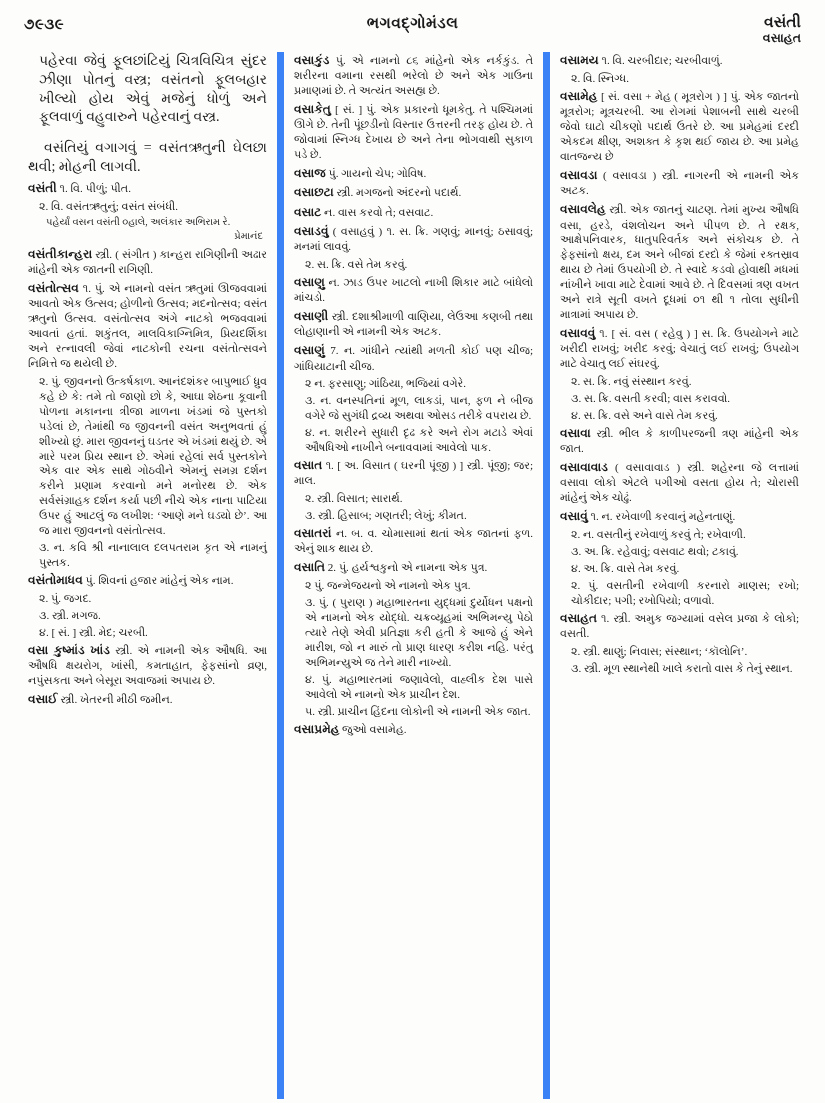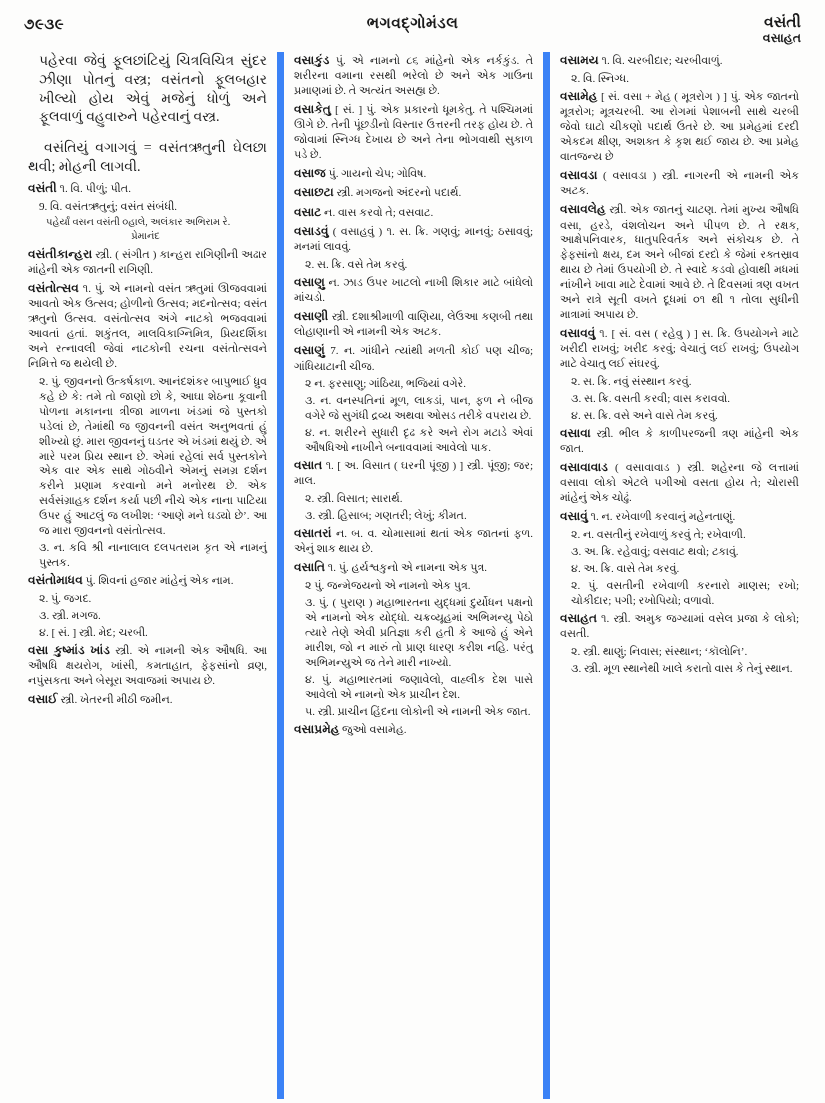--- a/index.html
+++ b/index.html
@@ -127,21 +127,21 @@
   .quote {
     margin: 0 0 1px 0;
     padding-left: 18px;
     font-size: 9.9px;
     line-height: 1.3;
     text-align: justify;
   }
   .attrib {
     margin: 0 0 4px 0;
     font-size: 9.9px;
-    text-align: center;
+    text-align: right;
     padding-right: 4px;
   }
 </style>
 </head>
 <body>
 
 <div class="page">
 
   <div class="page-header">
     <div class="hdr-left">૭૯૩૯</div>
@@ -150,21 +150,21 @@
       <span class="rh1">વસંતી</span>
       <span class="rh2">વસાહત</span>
     </div>
   </div>
 
   <div class="columns">
     <div class="col">
         <p class="cont">પહેરવા જેવું ફૂલછાંટિયું ચિત્રવિચિત્ર સુંદર ઝીણા પોતનું વસ્ત્ર; વસંતનો ફૂલબહાર ખીલ્યો હોય એવું મજેનું ધોળું અને ફૂલવાળું વહુવારુને પહેરવાનું વસ્ત્ર.</p>
         <p class="para">વસંતિયું વગાગવું = વસંતઋતુની ઘેલછા થવી; મોહની લાગવી.</p>
         <p class="entry"><span class="headword">વસંતી</span><span> ૧. વિ. પીળું; પીત.</span></p>
-        <p class="sense">9. વિ. વસંતઋતુનું; વસંત સંબંધી.</p>
+        <p class="sense">૨. વિ. વસંતઋતુનું; વસંત સંબંધી.</p>
         <p class="quote">પહેર્યાં વસન વસંતી ૦હાલે, અલંકાર અભિરામ રે.</p>
         <p class="attrib">પ્રેમાનંદ</p>
         <p class="entry"><span class="headword">વસંતીકાન્હરા</span><span> સ્ત્રી. ( સંગીત ) કાન્હરા રાગિણીની અઢાર માંહેની એક જાતની રાગિણી.</span></p>
         <p class="entry"><span class="headword">વસંતોત્સવ</span><span> ૧. પું. એ નામનો વસંત ઋતુમાં ઊજવવામાં આવતો એક ઉત્સવ; હોળીનો ઉત્સવ; મદનોત્સવ; વસંત ઋતુનો ઉત્સવ. વસંતોત્સવ અંગે નાટકો ભજવવામાં આવતાં હતાં. શકુંતલ, માલવિકાગ્નિમિત્ર, પ્રિયદર્શિકા અને રત્નાવલી જેવાં નાટકોની રચના વસંતોત્સવને નિમિત્તે જ થયેલી છે.</span></p>
         <p class="sense">૨. પું. જીવનનો ઉત્કર્ષકાળ. આનંદશંકર બાપુભાઈ ધ્રુવ કહે છે કે: તમે તો જાણો છો કે, આઘા શેઠના કૂવાની પોળના મકાનના ત્રીજા માળના ખંડમાં જે પુસ્તકો પડેલાં છે, તેમાંથી જ જીવનની વસંત અનુભવતાં હું શીખ્યો છું. મારા જીવનનું ઘડતર એ ખંડમાં થયું છે. એ મારે પરમ પ્રિય સ્થાન છે. એમાં રહેલાં સર્વ પુસ્તકોને એક વાર એક સાથે ગોઠવીને એમનું સમગ્ર દર્શન કરીને પ્રણામ કરવાનો મને મનોરથ છે. એક સર્વસંગ્રાહક દર્શન કર્યા પછી નીચે એક નાના પાટિયા ઉપર હું આટલું જ લખીશ: ‘આણે મને ઘડ્યો છે’. આ જ મારા જીવનનો વસંતોત્સવ.</p>
         <p class="sense">૩. ન. કવિ શ્રી નાનાલાલ દલપતરામ કૃત એ નામનું પુસ્તક.</p>
         <p class="entry"><span class="headword">વસંતોમાધવ</span><span> પું. શિવનાં હજાર માંહેનું એક નામ.</span></p>
         <p class="sense">૨. પું. જગદ.</p>
         <p class="sense">૩. સ્ત્રી. મગજ.</p>
         <p class="sense">૪. [ સં. ] સ્ત્રી. મેદ; ચરબી.</p>
@@ -182,21 +182,21 @@
         <p class="entry"><span class="headword">વસાણુ</span><span> ન. ઝાડ ઉપર ખાટલો નાખી શિકાર માટે બાંધેલો માંચડો.</span></p>
         <p class="entry"><span class="headword">વસાણી</span><span> સ્ત્રી. દશાશ્રીમાળી વાણિયા, લેઉઆ કણબી તથા લોહાણાની એ નામની એક અટક.</span></p>
         <p class="entry"><span class="headword">વસાણું</span><span> 7. ન. ગાંધીને ત્યાંથી મળતી કોઈ પણ ચીજ; ગાંધિયાટાની ચીજ.</span></p>
         <p class="sense">૨ ન. ફરસાણુ; ગાંઠિયા, ભજિયાં વગેરે.</p>
         <p class="sense">૩. ન. વનસ્પતિનાં મૂળ, લાકડાં, પાન, ફળ ને બીજ વગેરે જે સુગંધી દ્રવ્ય અથવા ઓસડ તરીકે વપરાય છે.</p>
         <p class="sense">૪. ન. શરીરને સુધારી દૃઢ કરે અને રોગ મટાડે એવાં ઔષધિઓ નાખીને બનાવવામાં આવેલો પાક.</p>
         <p class="entry"><span class="headword">વસાત</span><span> ૧. [ અ. વિસાત ( ઘરની પૂંજી ) ] સ્ત્રી. પૂંજી; જર; માલ.</span></p>
         <p class="sense">૨. સ્ત્રી. વિસાત; સારાર્થ.</p>
         <p class="sense">૩. સ્ત્રી. હિસાબ; ગણતરી; લેખું; કીમત.</p>
         <p class="entry"><span class="headword">વસાતરાં</span><span> ન. બ. વ. ચોમાસામાં થતાં એક જાતનાં ફળ. એનું શાક થાય છે.</span></p>
-        <p class="entry"><span class="headword">વસાતિ</span><span> ૧. પું. હર્યશ્વકુનો એ નામના એક પુત્ર.</span></p>
+        <p class="entry"><span class="headword">વસાતિ</span><span> 2. પું. હર્યશ્વકુનો એ નામના એક પુત્ર.</span></p>
         <p class="sense">૨ પું. જન્મેજયનો એ નામનો એક પુત્ર.</p>
         <p class="sense">૩. પું. ( પુરાણ ) મહાભારતના યુદ્ધમાં દુર્યોધન પક્ષનો એ નામનો એક યોદ્ધો. ચક્રવ્યૂહમાં અભિમન્યુ પેઠો ત્યારે તેણે એવી પ્રતિજ્ઞા કરી હતી કે આજે હું એને મારીશ, જો ન મારું તો પ્રાણ ધારણ કરીશ નહિ. પરંતુ અભિમન્યુએ જ તેને મારી નાખ્યો.</p>
         <p class="sense">૪. પું. મહાભારતમાં જણાવેલો, વાહ્લીક દેશ પાસે આવેલો એ નામનો એક પ્રાચીન દેશ.</p>
         <p class="sense">૫. સ્ત્રી. પ્રાચીન હિંદના લોકોની એ નામની એક જાત.</p>
         <p class="entry"><span class="headword">વસાપ્રમેહ</span><span> જુઓ વસામેહ.</span></p>
       </div>
     <div class="col">
         <p class="entry"><span class="headword">વસામય</span><span> ૧. વિ. ચરબીદાર; ચરબીવાળું.</span></p>
         <p class="sense">૨. વિ. સ્નિગ્ધ.</p>
         <p class="entry"><span class="headword">વસામેહ</span><span> [ સં. વસા + મેહ ( મૂત્રરોગ ) ] પું. એક જાતનો મૂત્રરોગ; મૂત્રચરબી. આ રોગમાં પેશાબની સાથે ચરબી જેવો ઘાટો ચીકણો પદાર્થ ઉતરે છે. આ પ્રમેહમાં દરદી એકદમ ક્ષીણ, અશક્ત કે કૃશ થઈ જાય છે. આ પ્રમેહ વાતજન્ય છે</span></p>

